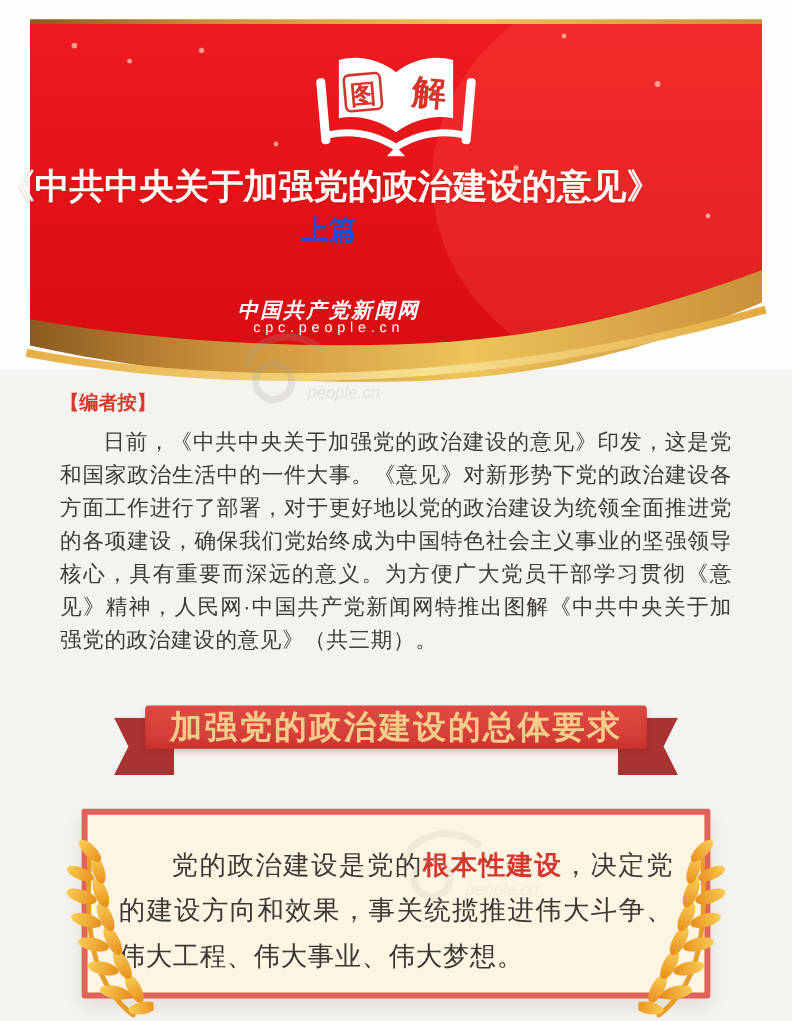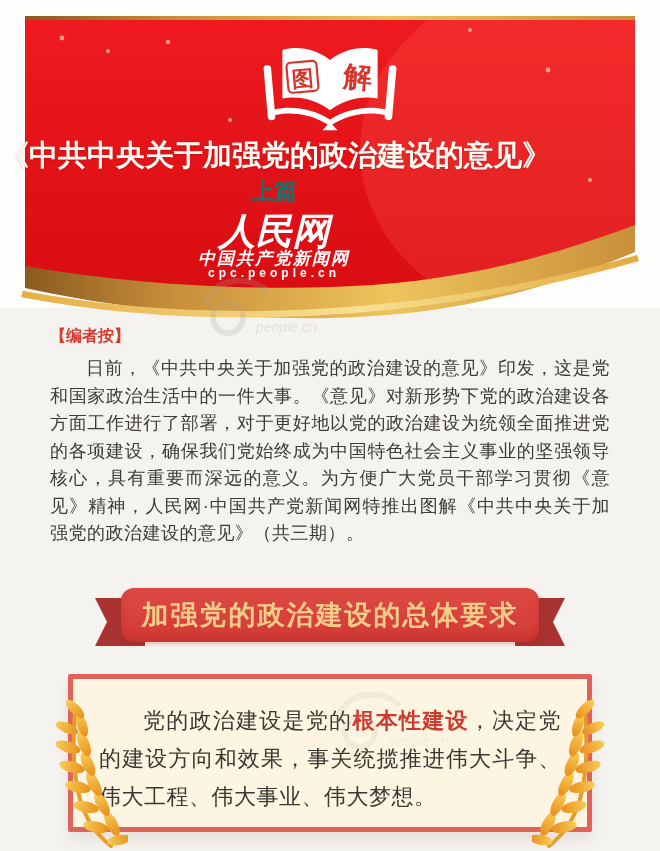--- a/index.html
+++ b/index.html
@@ -2,33 +2,33 @@
 <html><head>
 <meta charset="utf-8">
 <style>
   html,body{margin:0;padding:0;}
   body{background:#ffffff;font-family:"Liberation Sans", sans-serif;}
   .page{position:relative;width:660px;height:851px;margin:0 auto;background:#fdfdfc;overflow:hidden;}
   .body-bg{position:absolute;left:0;top:308px;width:660px;height:543px;background:#f5f3f0;}
   .hdr-svg{position:absolute;left:0;top:0;}
   .hdr-item{position:absolute;left:0;width:548px;text-align:center;color:#fff;}
   .title{top:136px;font-size:29px;font-weight:bold;letter-spacing:0px;white-space:nowrap;color:#fffdf6;text-shadow:0 1px 2px rgba(120,0,0,.25);}
-  .subtitle{top:176px;font-size:23px;font-weight:bold;color:#0f766e;}
+  .subtitle{top:176px;font-size:23px;font-weight:bold;color:#1d4ed8;}
   .logo-script{top:207px;font-size:37px;font-weight:bold;font-style:italic;font-family:"Liberation Serif", serif;color:#fff;}
   .logo-site{top:247px;font-size:17px;font-weight:bold;letter-spacing:2px;color:#fff;font-style:italic;}
-  .logo-url{top:266px;font-size:12px;font-weight:bold;letter-spacing:4px;color:#fff;}
+  .logo-url{top:266px;font-size:12px;font-weight:normal;letter-spacing:4px;color:#fff;}
   .book{position:absolute;left:259px;top:40px;}
   .note{position:absolute;left:50px;top:326px;width:560px;}
   .note h2{margin:0 0 8px 0;text-align:left;font-size:16px;font-weight:bold;color:#d63a2c;}
   .note p{margin:0;font-size:18px;line-height:27.5px;color:#3e3a35;text-align:justify;text-indent:2em;letter-spacing:.5px;}
   .ribbon{position:absolute;left:95px;top:588px;width:470px;height:64px;}
   .tail{position:absolute;top:10px;width:50px;height:48px;background:#a93330;}
   .tail.l{left:0;clip-path:polygon(0 0,100% 0,100% 100%,0 100%,24% 50%);}
   .tail.r{right:0;clip-path:polygon(0 0,100% 0,76% 50%,100% 100%,0 100%);}
-  .band{position:absolute;left:26px;right:26px;top:0;height:54px;background:linear-gradient(180deg,#de4a43,#d23a35);border-radius:13px;box-shadow:0 2px 4px rgba(150,30,20,.25), inset 0 -5px 8px rgba(120,10,10,.15);display:flex;align-items:center;justify-content:center;}
+  .band{position:absolute;left:26px;right:26px;top:0;height:36px;background:linear-gradient(180deg,#de4a43,#d23a35);border-radius:3px;box-shadow:0 2px 4px rgba(150,30,20,.25), inset 0 -5px 8px rgba(120,10,10,.15);display:flex;align-items:center;justify-content:center;}
   .band span{font-size:27px;font-weight:bold;letter-spacing:2px;color:#f3cc8a;white-space:nowrap;}
   .quote-box{position:absolute;left:68px;top:674px;width:524px;height:158px;box-sizing:border-box;background:#fdf5e2;border:5px solid #e0635a;border-radius:2px;box-shadow:0 8px 14px rgba(90,70,40,.10);}
   .quote-text{margin:0;padding:23px 26px 0 26px;font-size:22px;line-height:38px;color:#3b3733;text-indent:2em;text-align:justify;letter-spacing:.5px;}
   .hl{color:#d0382b;font-weight:bold;}
   .wheat{position:absolute;top:698px;}
   .wheat.l{left:33px;}
   .wheat.r{left:532px;transform:scaleX(-1);}
   .wm{position:absolute;opacity:.22;}
   .wm2{opacity:.12;}
 </style>
@@ -96,21 +96,20 @@
     </g>
     <g transform="rotate(-5 52 44)">
       <rect x="34" y="26" width="36" height="36" rx="5" fill="none" stroke="#d6352b" stroke-width="2.6"></rect>
       <text x="52" y="55" text-anchor="middle" font-size="26" font-weight="bold" fill="#d6352b">图</text>
     </g>
     <text x="118" y="56" text-anchor="middle" font-size="34" font-weight="bold" fill="#d6352b" transform="rotate(5 118 46)">解</text>
   </svg>
 
   <div class="hdr-item title">《中共中央关于加强党的政治建设的意见》</div>
   <div class="hdr-item subtitle">上篇</div>
-  <div class="hdr-item logo-script">人民网</div>
   <div class="hdr-item logo-site">中国共产党新闻网</div>
   <div class="hdr-item logo-url">cpc.people.cn</div>
 
   <svg class="wm" style="left:198px;top:276px;" width="140" height="72" viewBox="0 0 140 72">
     <circle cx="30" cy="42" r="15" fill="none" stroke="#a9a49c" stroke-width="6"></circle>
     <path d="M8,30 A34,26 0 0 1 70,16" fill="none" stroke="#a9a49c" stroke-width="6"></path>
     <text x="58" y="56" font-size="14" fill="#a9a49c" font-style="italic">people.cn</text>
   </svg>
 
   <section class="note">

